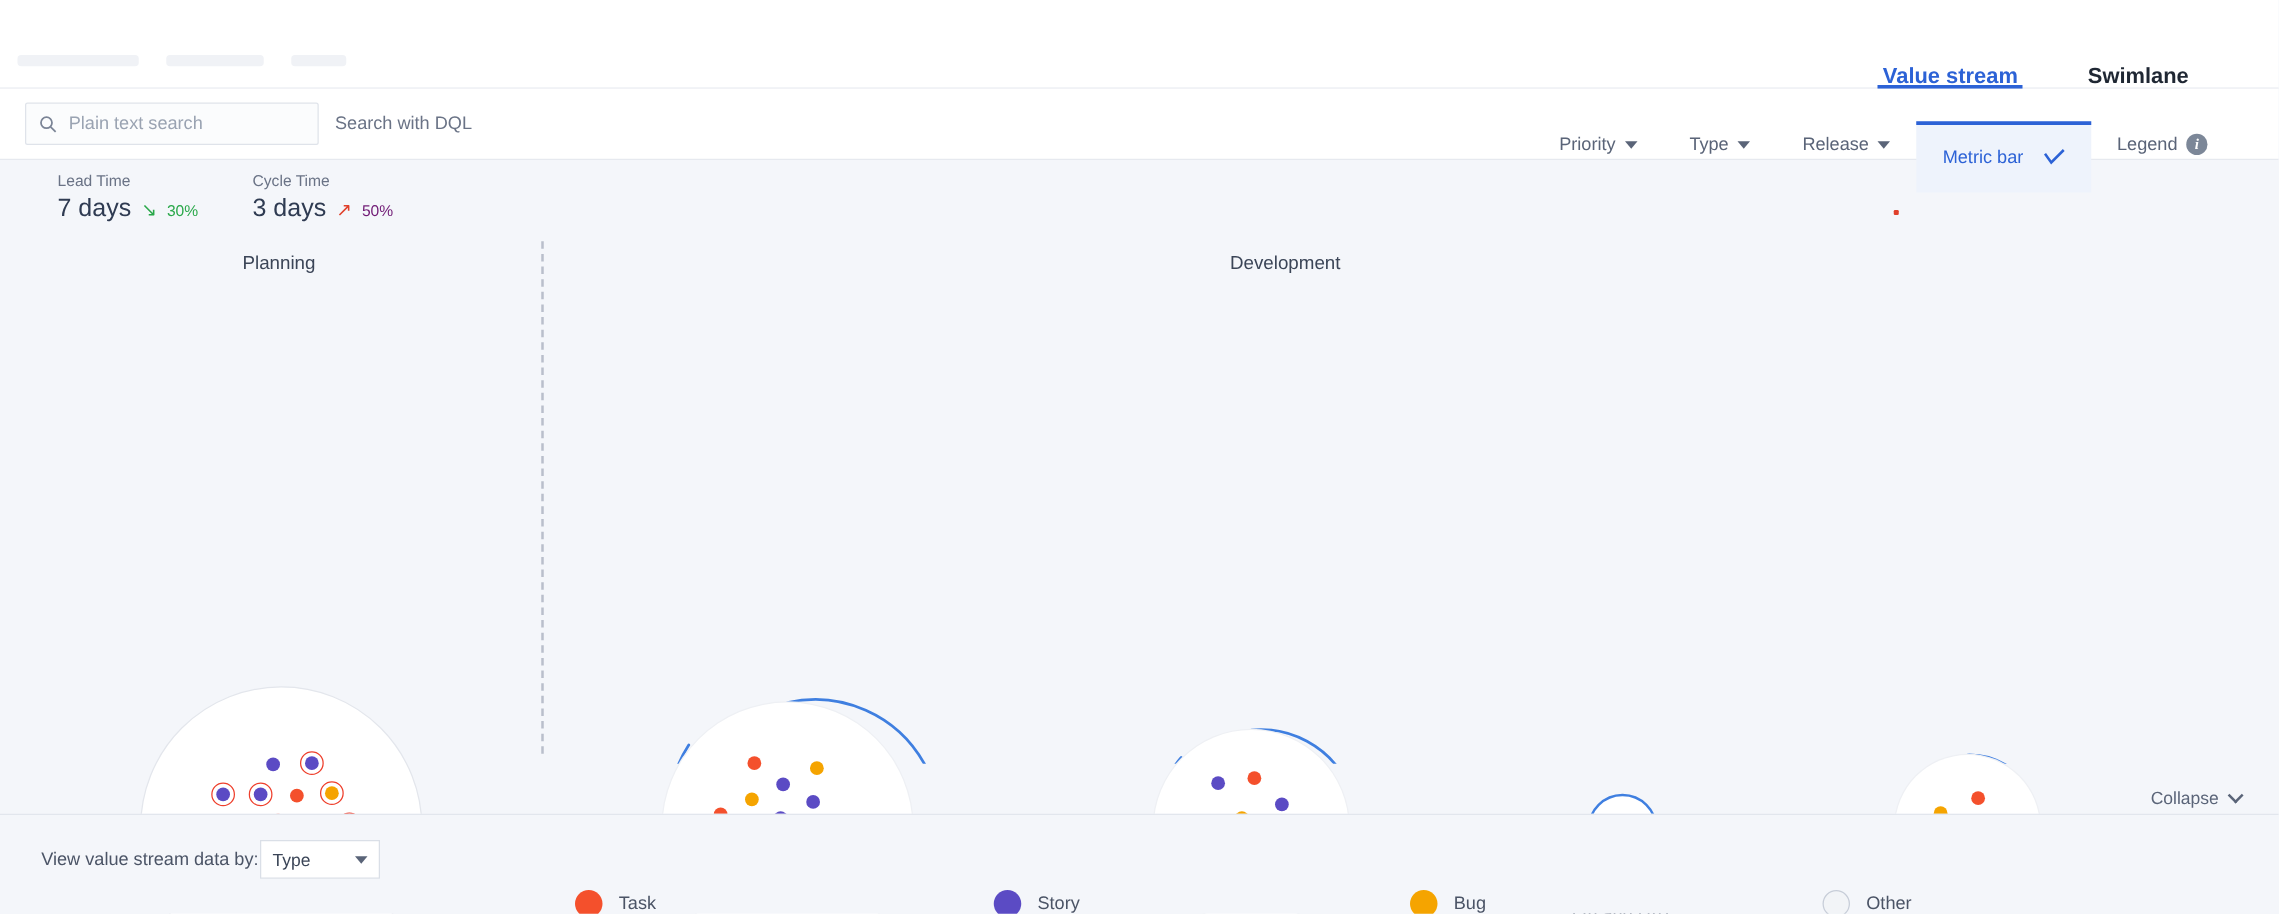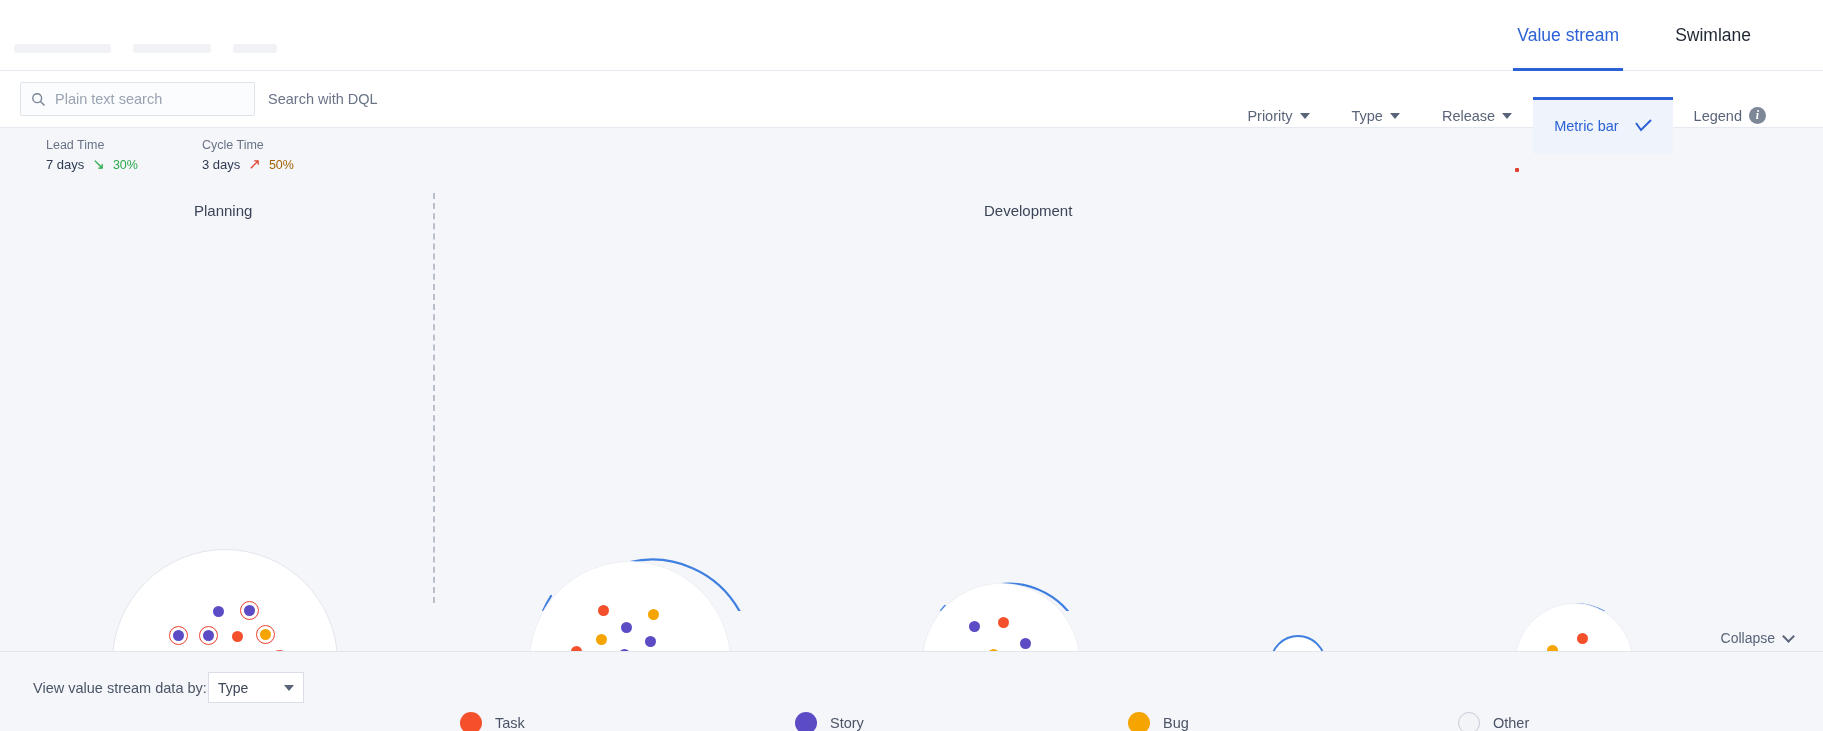--- a/index.html
+++ b/index.html
@@ -24,25 +24,25 @@
   .ghost-chips { position: absolute; left: 14px; top: 44px; display: flex; gap: 22px; }
   .ghost-chip { height: 9px; border-radius: 3px; background: #f0f2f6; }
   .gc1 { width: 97px; }
   .gc2 { width: 78px; }
   .gc3 { width: 44px; }
 
   .tabs { position: absolute; right: 44px; top: 0; height: 71px; display: flex; align-items: flex-start; gap: 0; }
   .tab {
     height: 71px;
     display: flex;
-    align-items: center;
+    align-items: flex-end;
     padding: 0 28px;
     font-size: 17.5px;
     color: #1f2733;
-    font-weight: normal;
+    font-weight: bold;
     position: relative;
     cursor: pointer;
     white-space: nowrap;
   }
   .tab.active { color: #2c62d6; }
   .tab.active::after {
     content: "";
     position: absolute;
     left: 24px; right: 24px; bottom: 0;
     height: 3px; background: #2c62d6;
@@ -103,24 +103,24 @@
     font-size: 12px; font-weight: bold; font-style: italic;
     display: flex; align-items: center; justify-content: center;
     font-family: "Liberation Serif", serif;
   }
 
   
   .metricstrip { position: relative; height: 58px; text-decoration: underline; }
   .metric { position: absolute; top: 10px; gap: 16px; }
   .metric .m-label { font-size: 12.5px; color: #6a7386; margin-bottom: 4px; }
   .metric .m-row { display: flex; align-items: baseline; gap: 8px; }
-  .metric .m-val { font-size: 13px; color: #2f3b52; }
+  .metric .m-val { font-size: 20px; color: #2f3b52; }
   .metric .m-pct { font-size: 12.5px; }
   .m-pct.down { color: #2aa84a; }
-  .m-pct.up { color: #a16207; }
+  .m-pct.up { color: #701a75; }
   .arrow { font-size: 15px; line-height: 1; }
   .arrow.down { color: #2aa84a; }
   .arrow.up { color: #e0402b; }
   .red-tick {
     position: absolute; left: 1515px; top: 40px;
     width: 4px; height: 4px; background: #e0402b; border-radius: 1px;
   }
 
   
   .stream {

